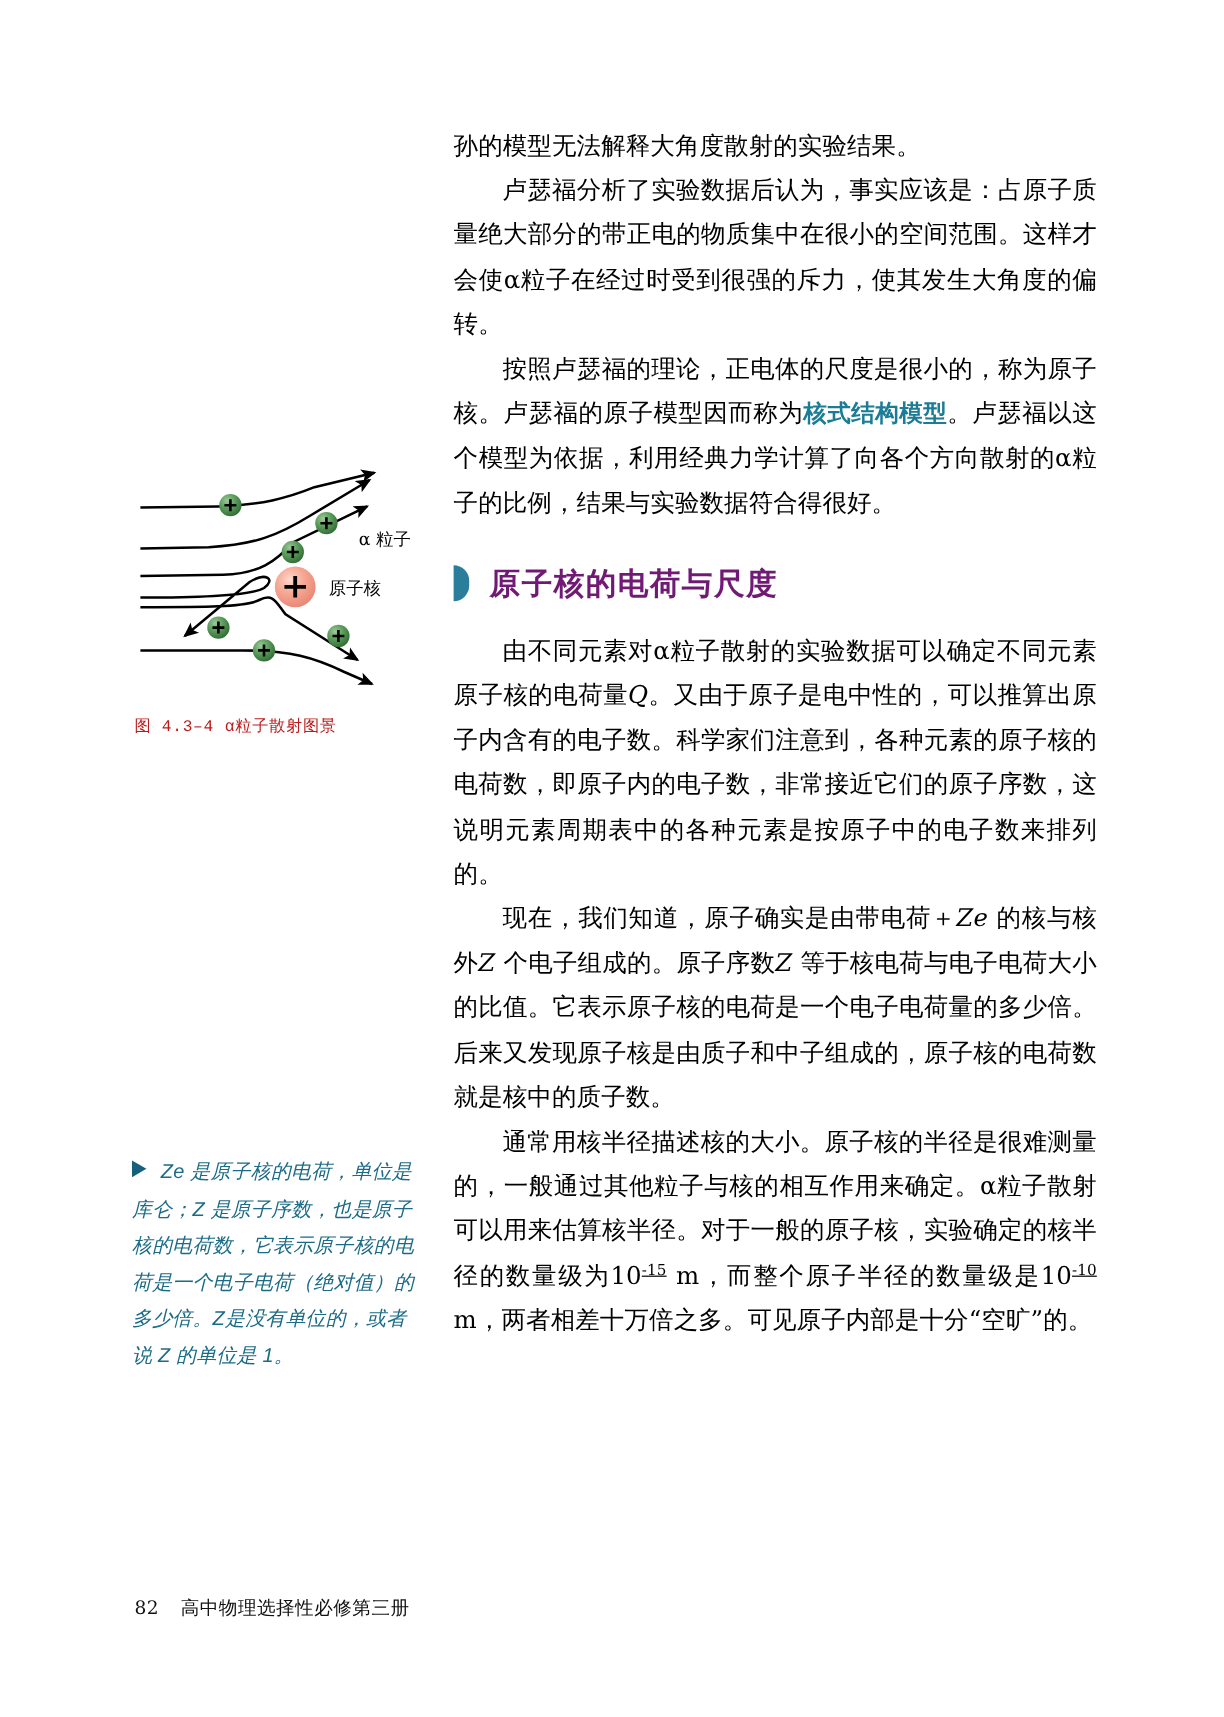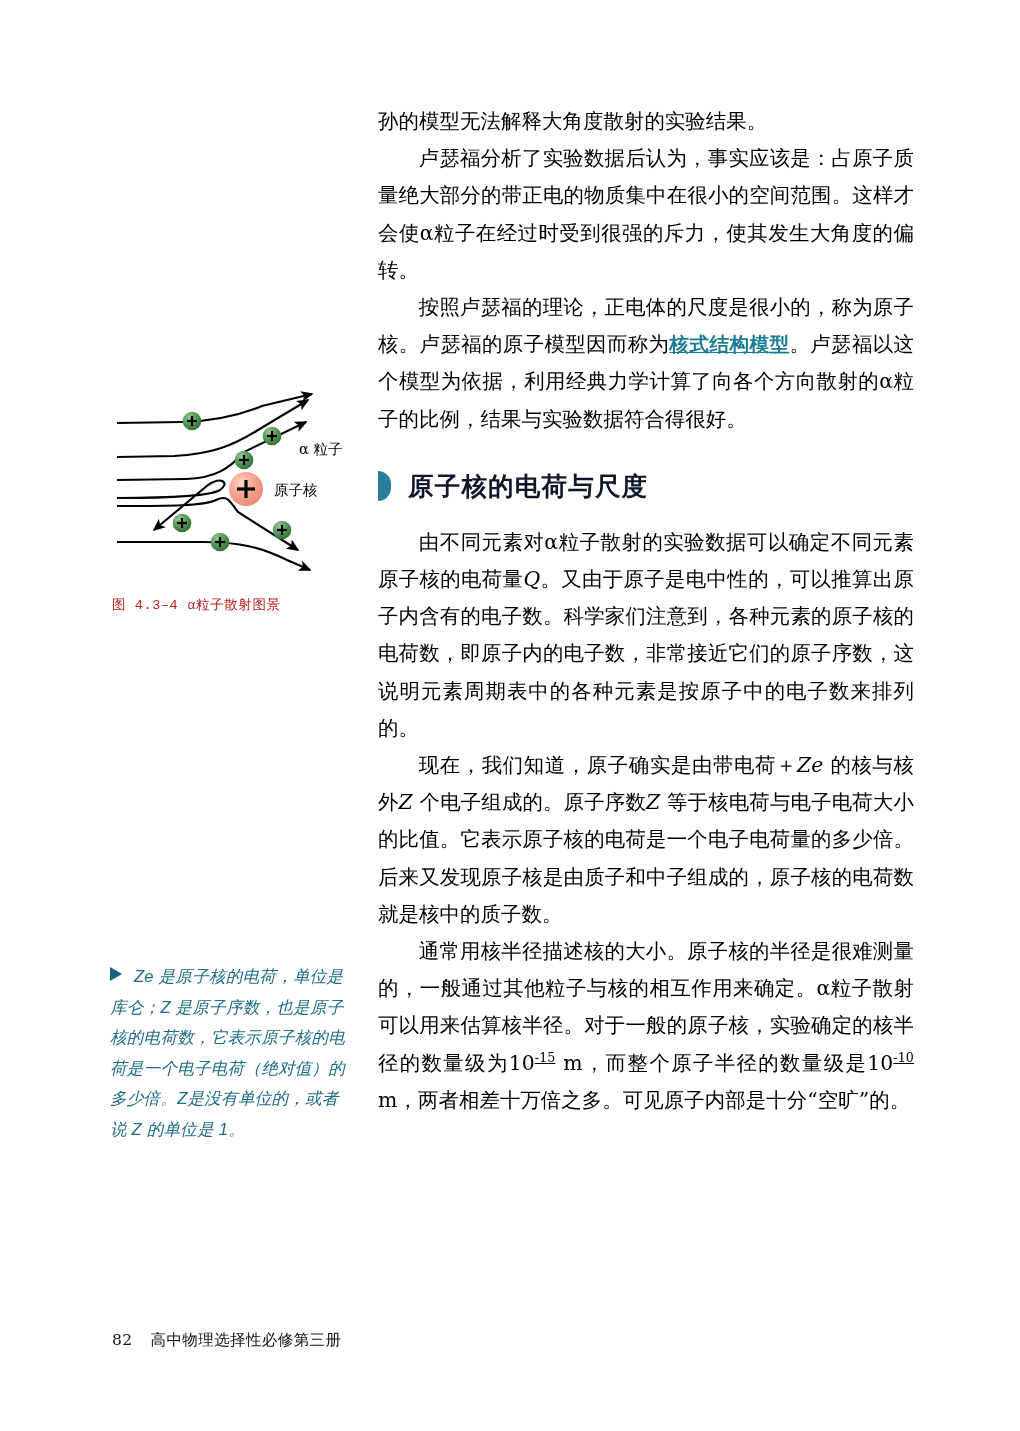--- a/index.html
+++ b/index.html
@@ -72,21 +72,20 @@
     text-justify: inter-ideograph;
     margin: 0;
     letter-spacing: 0.1px;
   }
   .para.indent { text-indent: 2em; }
   .para .kw {
     color: #1b7c96;
     font-weight: bold;
     font-family: "DejaVu Sans", "Liberation Sans", sans-serif;
     font-size: 19.6px;
-    text-decoration: underline;
   }
   .para .var { font-style: italic; font-family: "DejaVu Serif", "Liberation Serif", serif; }
   .para sup { font-size: 0.62em; vertical-align: super; line-height: 0; text-decoration: underline; }
 
   
   #section-heading {
     display: flex;
     align-items: center;
     margin: 31px 0 20px 0;
   }
@@ -96,21 +95,21 @@
     background: #2a7e9b;
     border-radius: 0 15px 15px 0;
     margin-right: 17px;
     flex: none;
   }
   #section-heading .head-text {
     font-family: "DejaVu Sans", "Liberation Sans", sans-serif;
     font-weight: bold;
     font-size: 25.5px;
     letter-spacing: 1.2px;
-    color: #0f172a;
+    color: #701a75;
   }
 
   
   #footer {
     position: absolute;
     left: 112px;
     top: 1330px;
     font-size: 15.5px;
     color: #111;
     font-family: "DejaVu Serif", "Liberation Serif", serif;

